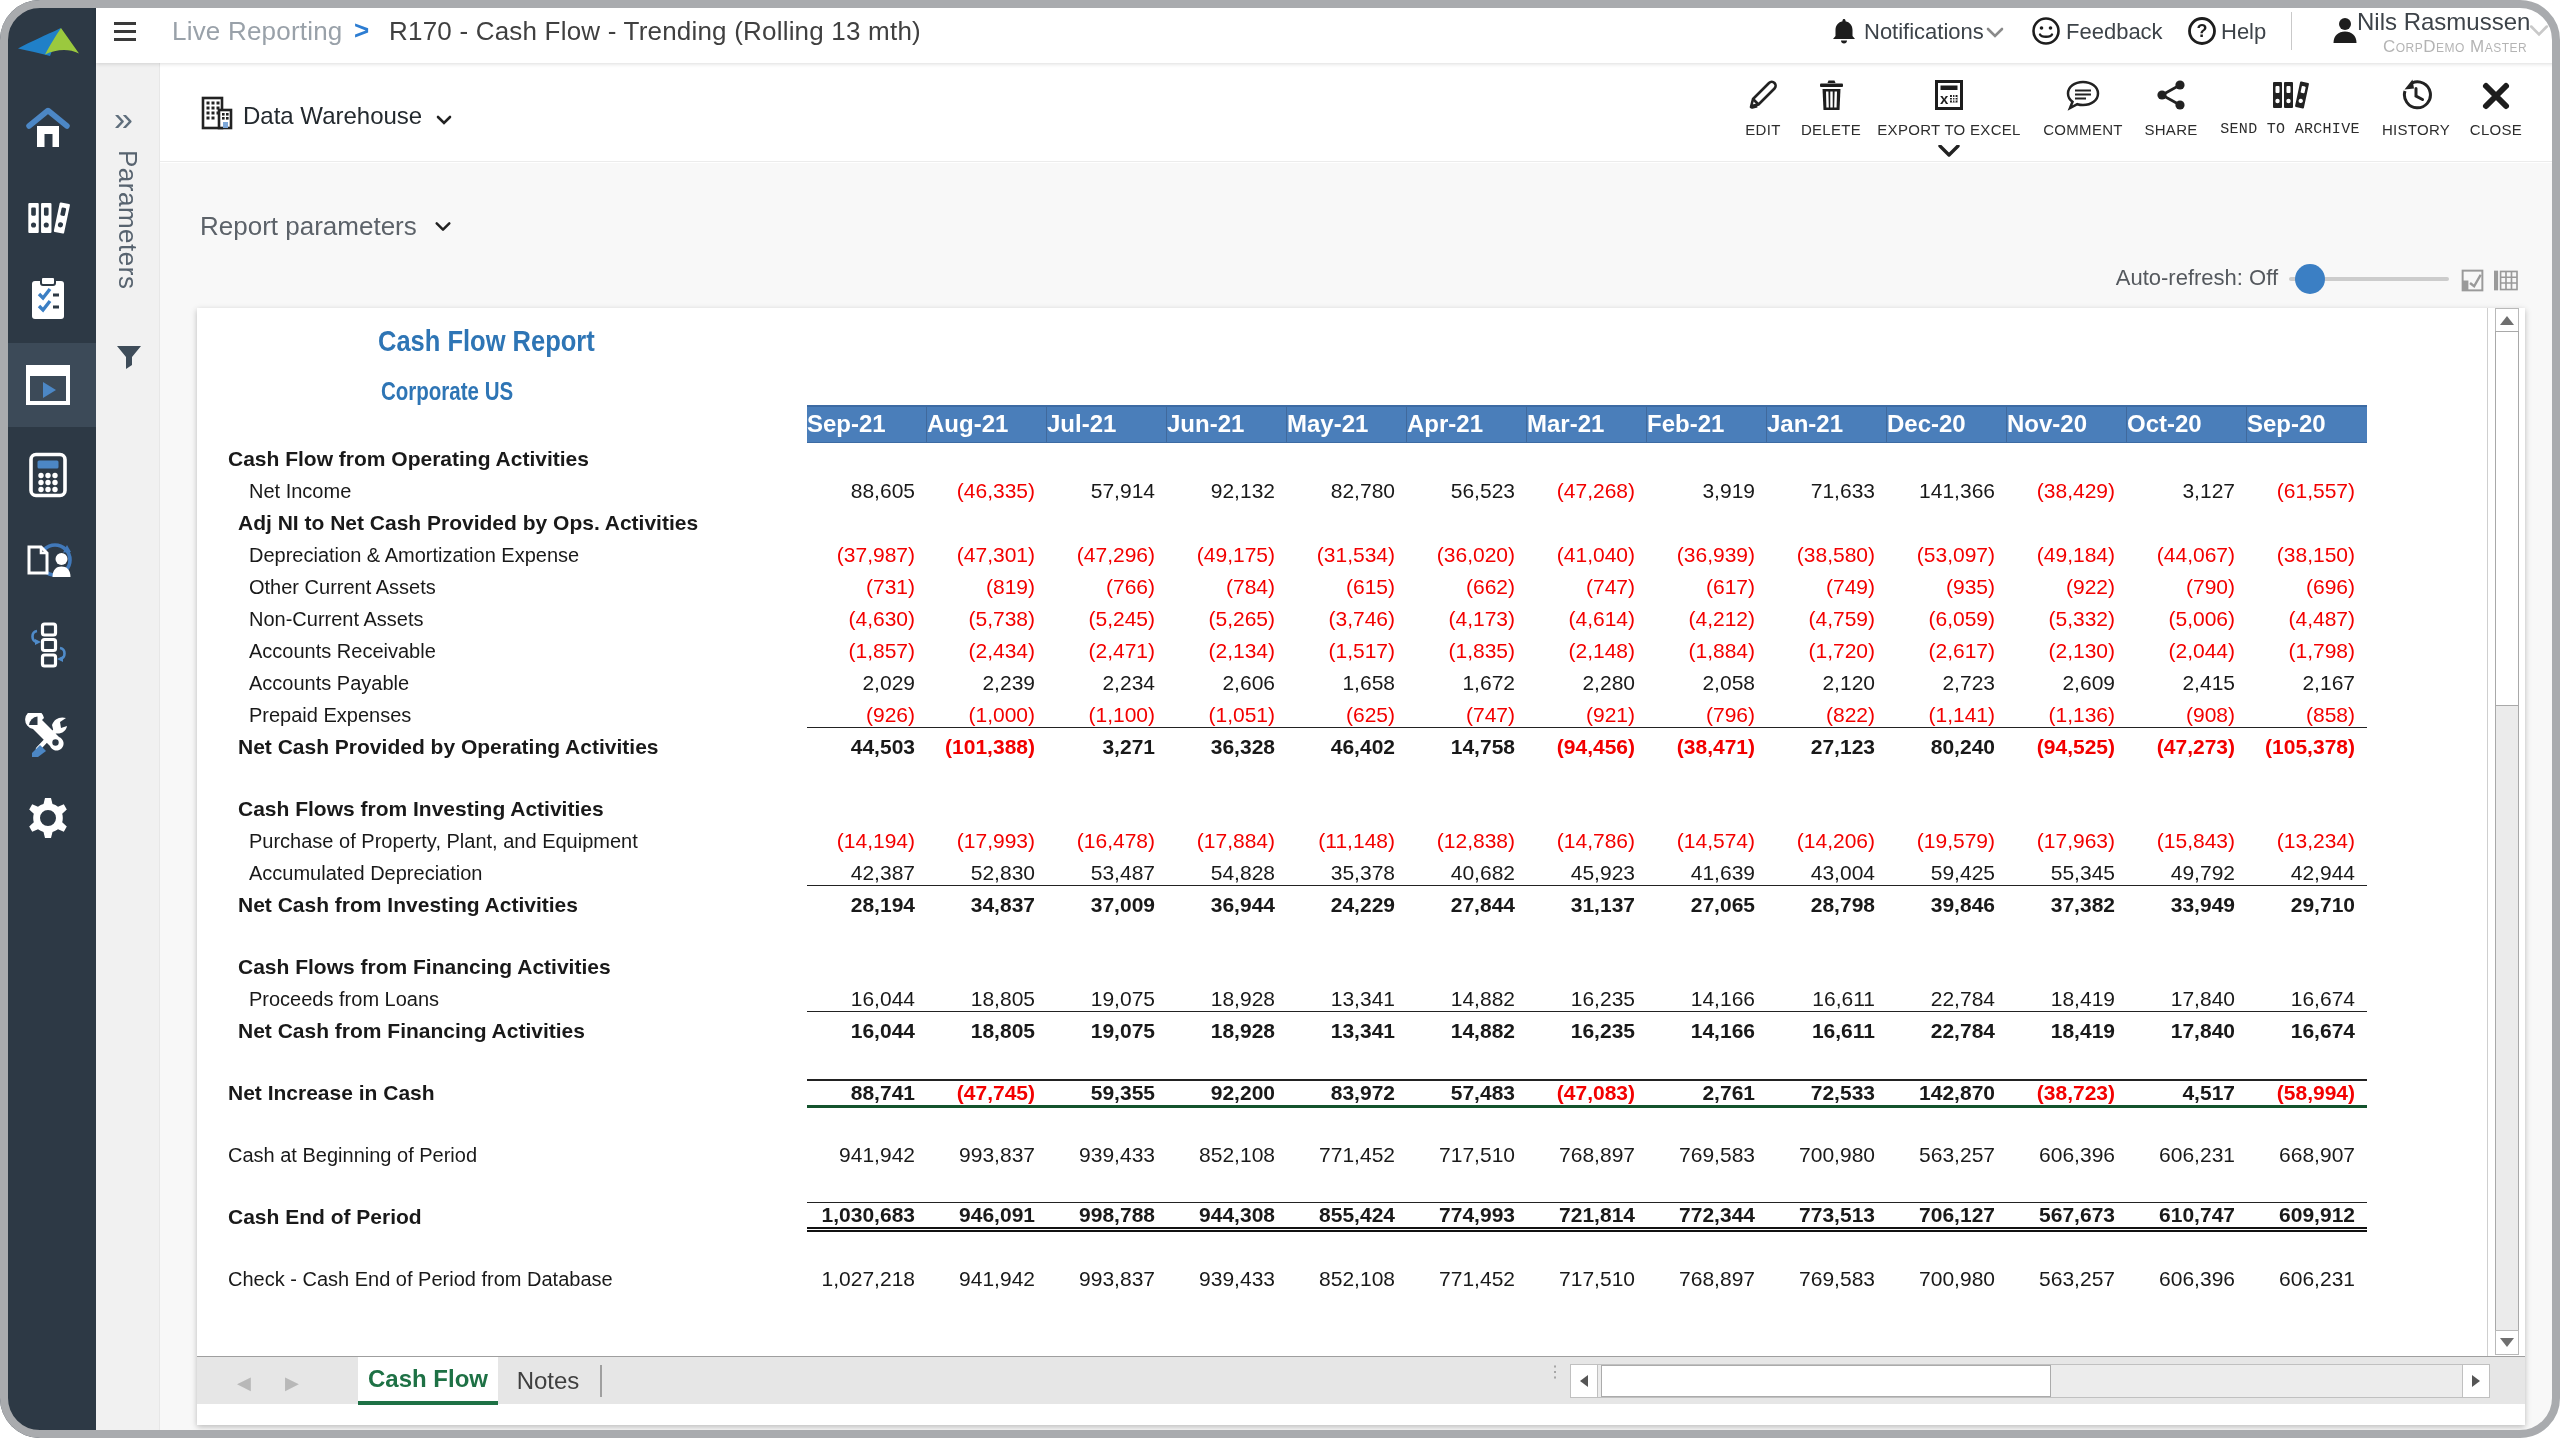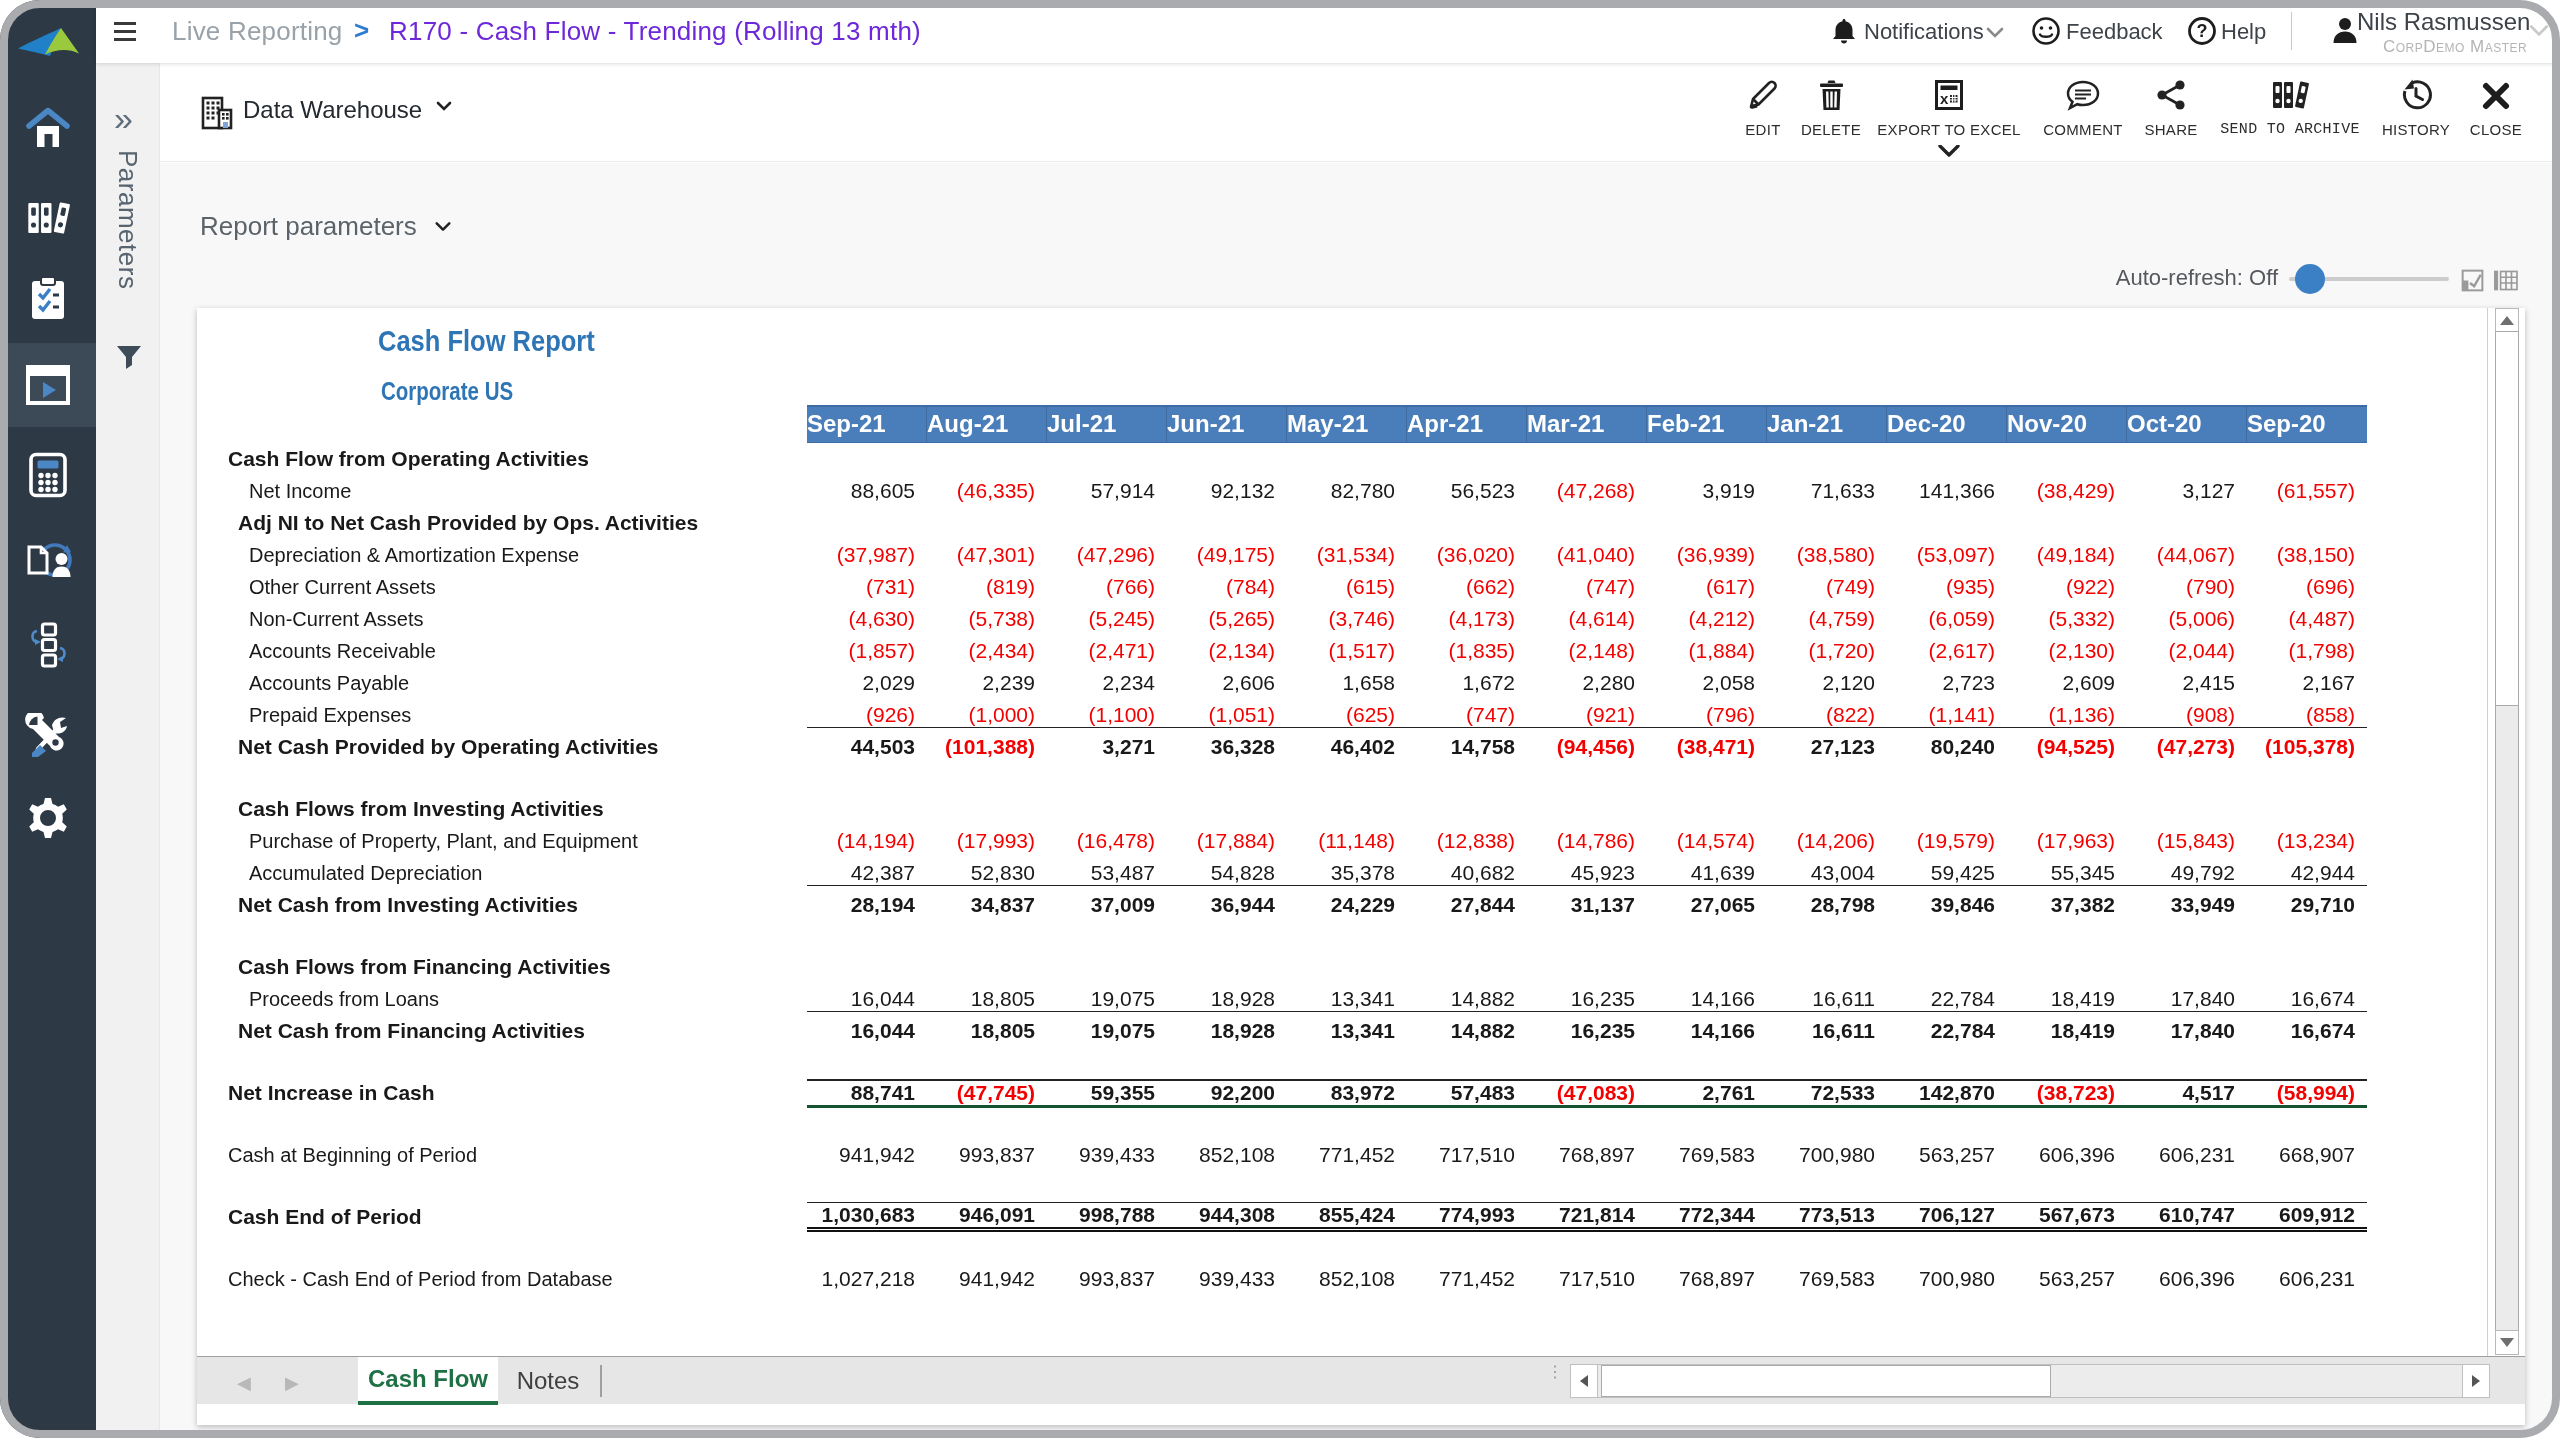--- a/index.html
+++ b/index.html
@@ -9,30 +9,30 @@
 
 #sidebar { position:absolute; left:0; top:0; bottom:0; width:96px; background:#2d3945; }
 .sideitem { position:absolute; left:0; width:96px; height:84px; display:flex; align-items:center; justify-content:center; }
 .sideitem.active { background:#3c4a58; }
 
 #topbar { position:absolute; left:96px; right:0; top:0; height:63px; background:#fff; z-index:5; box-shadow:0 1px 4px rgba(0,0,0,0.14); }
 #burger { position:absolute; left:18px; top:22px; width:22px; height:20px; }
 #burger div { height:3px; background:#3a3a3a; margin-bottom:5px; }
 .crumb1 { position:absolute; left:76px; top:16px; font-size:26px; color:#99a1a9; letter-spacing:0.2px; }
 .crumbsep { position:absolute; left:258px; top:15px; font-size:26px; color:#2d7dd2; font-weight:bold; }
-.crumb2 { position:absolute; left:293px; top:16px; font-size:26px; color:#6d28d9; letter-spacing:0.2px; }
+.crumb2 { position:absolute; left:293px; top:16px; font-size:26px; color:#404040; letter-spacing:0.2px; }
 
 #params { position:absolute; left:96px; top:63px; bottom:0; width:64px; background:#f1f1f1; border-right:1px solid #e7e7e7; }
 #params .chev { position:absolute; top:36px; left:18px; font-size:34px; color:#5f6e7c; }
 #params .vtext { position:absolute; top:87px; left:50%; transform:translateX(-50%); writing-mode:vertical-lr; font-size:26px; color:#57636f; letter-spacing:0.5px; }
 #params .funnel { position:absolute; top:281px; left:20px; }
 
 #toolbar { position:absolute; left:160px; right:0; top:63px; height:99px; background:#fff; border-bottom:1px solid #ececec; }
 #maincontent { position:absolute; left:160px; right:0; top:163px; bottom:0; background:#f8f8f8; }
-.dwh { position:absolute; left:40px; top:33px; display:flex; align-items:flex-start; }
+.dwh { position:absolute; left:40px; top:33px; display:flex; align-items:flex-end; }
 .dwh .txt { font-size:24px; color:#23292e; margin-left:9px; font-weight:500; }
 .action { position:absolute; top:12px; width:160px; text-align:center; }
 .action .ic { height:36px; display:flex; align-items:flex-end; justify-content:center; }
 .action .lb { margin-top:10px; font-size:15px; color:#2d2d2d; letter-spacing:0.3px; white-space:nowrap; }
 
 #repparams { position:absolute; left:200px; top:211px; font-size:26px; color:#5c6269; }
 #autorow { position:absolute; right:0; top:263px; height:36px; width:600px; }
 
 #card { position:absolute; left:197px; top:308px; width:2328px; height:1117px; background:#fff; box-shadow:0 2px 6px rgba(0,0,0,0.25); }
 #cardsep { position:absolute; right:37px; top:0; bottom:69px; width:1px; background:#cfcfcf; }

